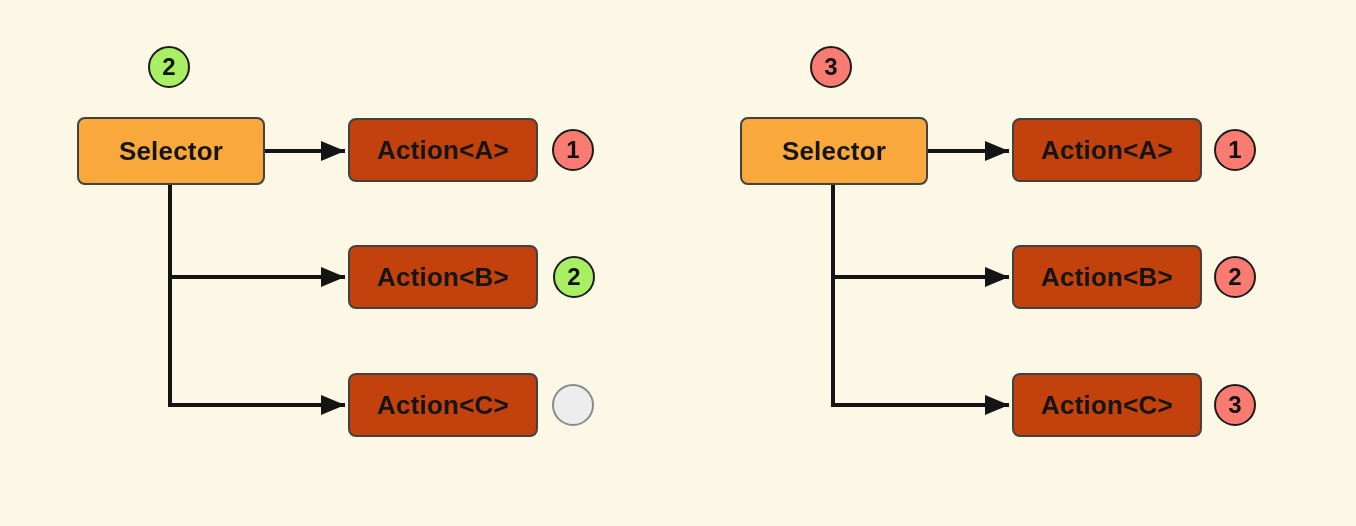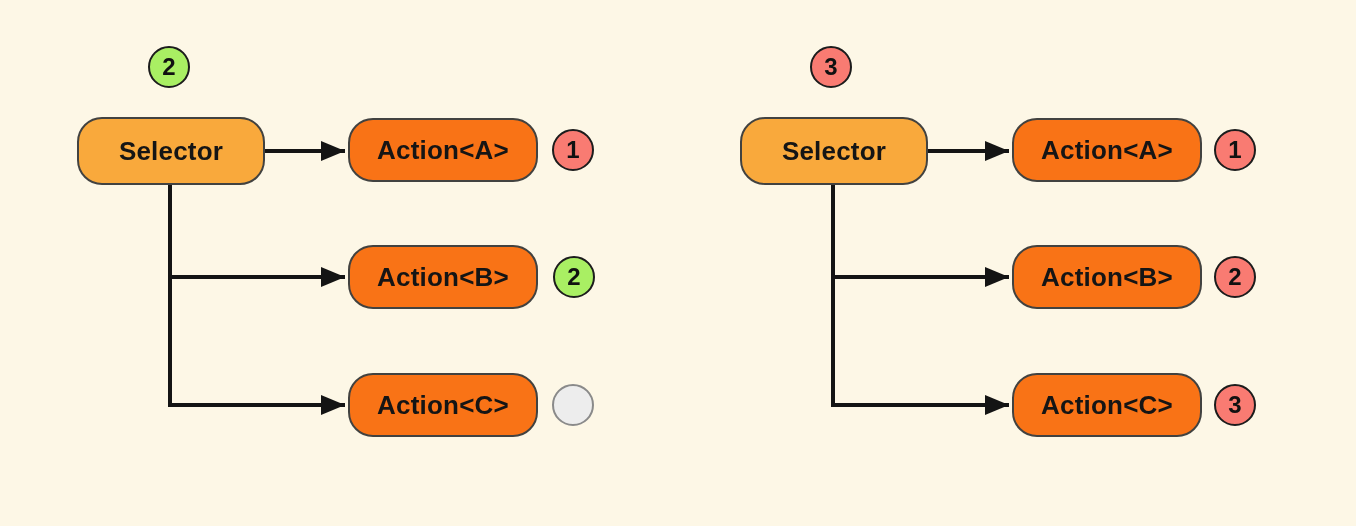--- a/index.html
+++ b/index.html
@@ -21,29 +21,29 @@
     position: absolute;
     box-sizing: border-box;
     display: flex;
     align-items: center;
     justify-content: center;
     font-size: 26px;
     font-weight: 600;
     letter-spacing: 0.2px;
     color: #151515;
     border: 2.5px solid #424240;
-    border-radius: 25px;
+    border-radius: 8px;
   }
   .selector {
     width: 188px; height: 68px;
     background: #F9A93C;
   }
   .action {
     width: 190px; height: 64px;
-    background: #f97316;
+    background: #c2410c;
   }
   .badge {
     position: absolute;
     box-sizing: border-box;
     width: 42px; height: 42px;
     border-radius: 50%;
     border: 2.5px solid #1C1C1C;
     display: flex;
     align-items: center;
     justify-content: center;

